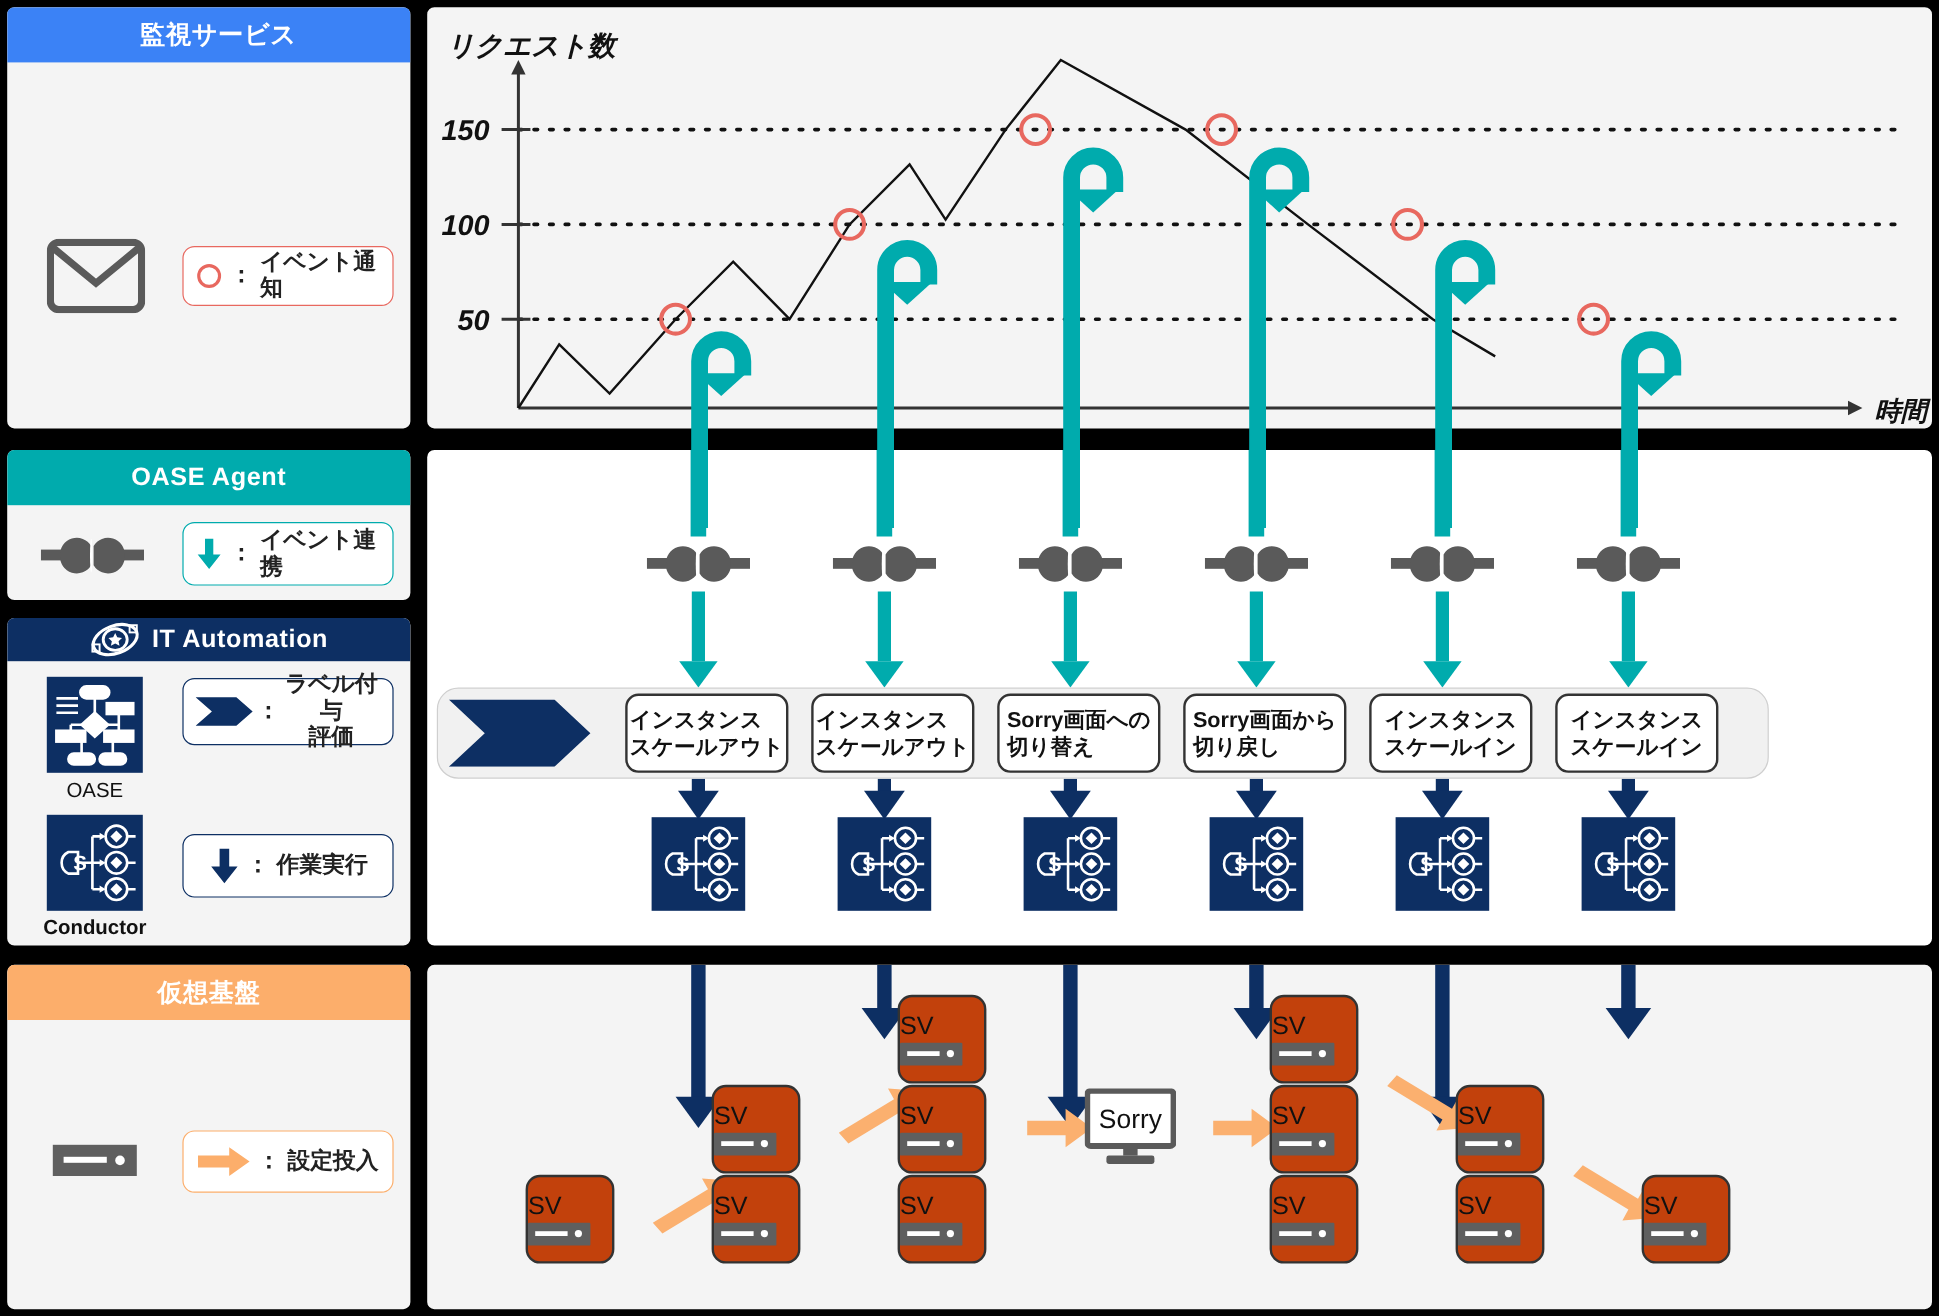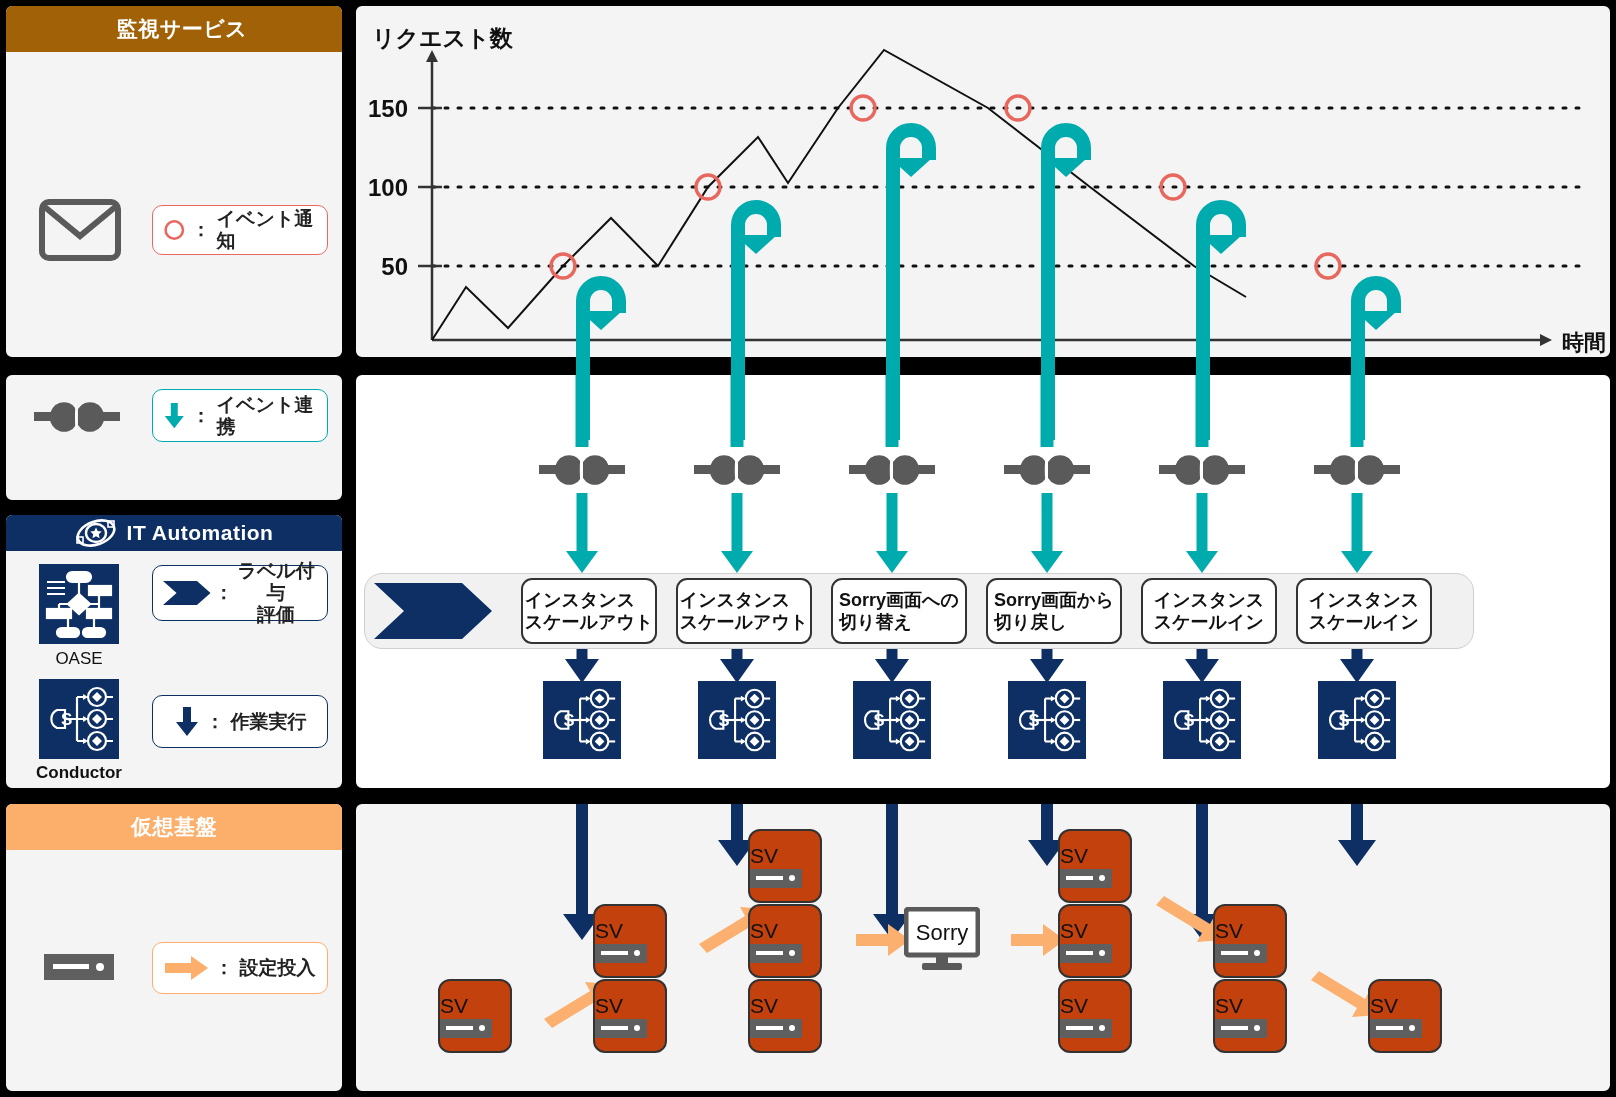--- a/index.html
+++ b/index.html
@@ -41,25 +41,25 @@
     padding: 0 10px;
     line-height: 1.15;
   }
 
   
   #p-monitor  { left: 2px;  top: 2px;   width: 344px; height: 359px; }
   #p-agent    { left: 2px;  top: 371px; width: 344px; height: 133px; }
   #p-itauto   { left: 2px;  top: 511px; width: 344px; height: 281px; }
   #p-virt     { left: 2px;  top: 800px; width: 344px; height: 295px; }
 
-  #p-chart    { left: 352px; top: 2px;   width: 1262px; height: 359px; }
+  #p-chart    { left: 352px; top: 2px;   width: 1262px; height: 359px; font-style: italic; }
   #p-mid      { left: 352px; top: 371px; width: 1262px; height: 421px; }
   #p-bottom   { left: 352px; top: 800px; width: 1262px; height: 295px; }
 
-  .hd-red   { background: #a16207; padding-left: 16px; }
+  .hd-red   { background: #3b82f6; padding-left: 16px; }
   .hd-teal  { background: #00abad; }
   .hd-navy  { background: #0d2f63; }
   .hd-orange{ background: #fcae6b; }
 
   
   #p-chart  { background: #f4f4f4; }
   #p-mid    { background: #ffffff; }
   #p-bottom { background: #f4f4f4; }
 
   .gray { fill: #5a5a5a; }
@@ -122,20 +122,23 @@
         <svg width="26" height="26" viewBox="0 0 26 26">
           <circle cx="13" cy="13" r="10" fill="none" stroke="#e8685f" stroke-width="3"></circle>
         </svg>
         <span>：</span>
         <span>イベント通知</span>
       </div>
     </div>
   </div>
 
   <div class="panel" id="p-agent">
+    <div class="panel-head hd-teal">
+      <span>OASE Agent</span>
+    </div>
     <div class="panel-body" style="height:83px">
       <svg width="86" height="40" viewBox="0 0 86 40" style="position:absolute;left:28px;top:22px">
         <rect x="0" y="15" width="18" height="9" class="gray"></rect>
         <rect x="68" y="15" width="18" height="9" class="gray"></rect>
         <path d="M16 20 a 14 14 0 0 1 26 -8 v 16 a 14 14 0 0 1 -26 -8z" class="gray"></path>
         <ellipse cx="42" cy="20" rx="1" ry="14" fill="#fff"></ellipse>
         <path d="M70 20 a 14 14 0 0 0 -26 -8 v 16 a 14 14 0 0 0 26 -8z" class="gray"></path>
       </svg>
       <div class="chip" style="left:146px;top:14px;width:176px;height:53px;border:1.5px solid #00abad;">
         <svg width="26" height="30" viewBox="0 0 26 30">

